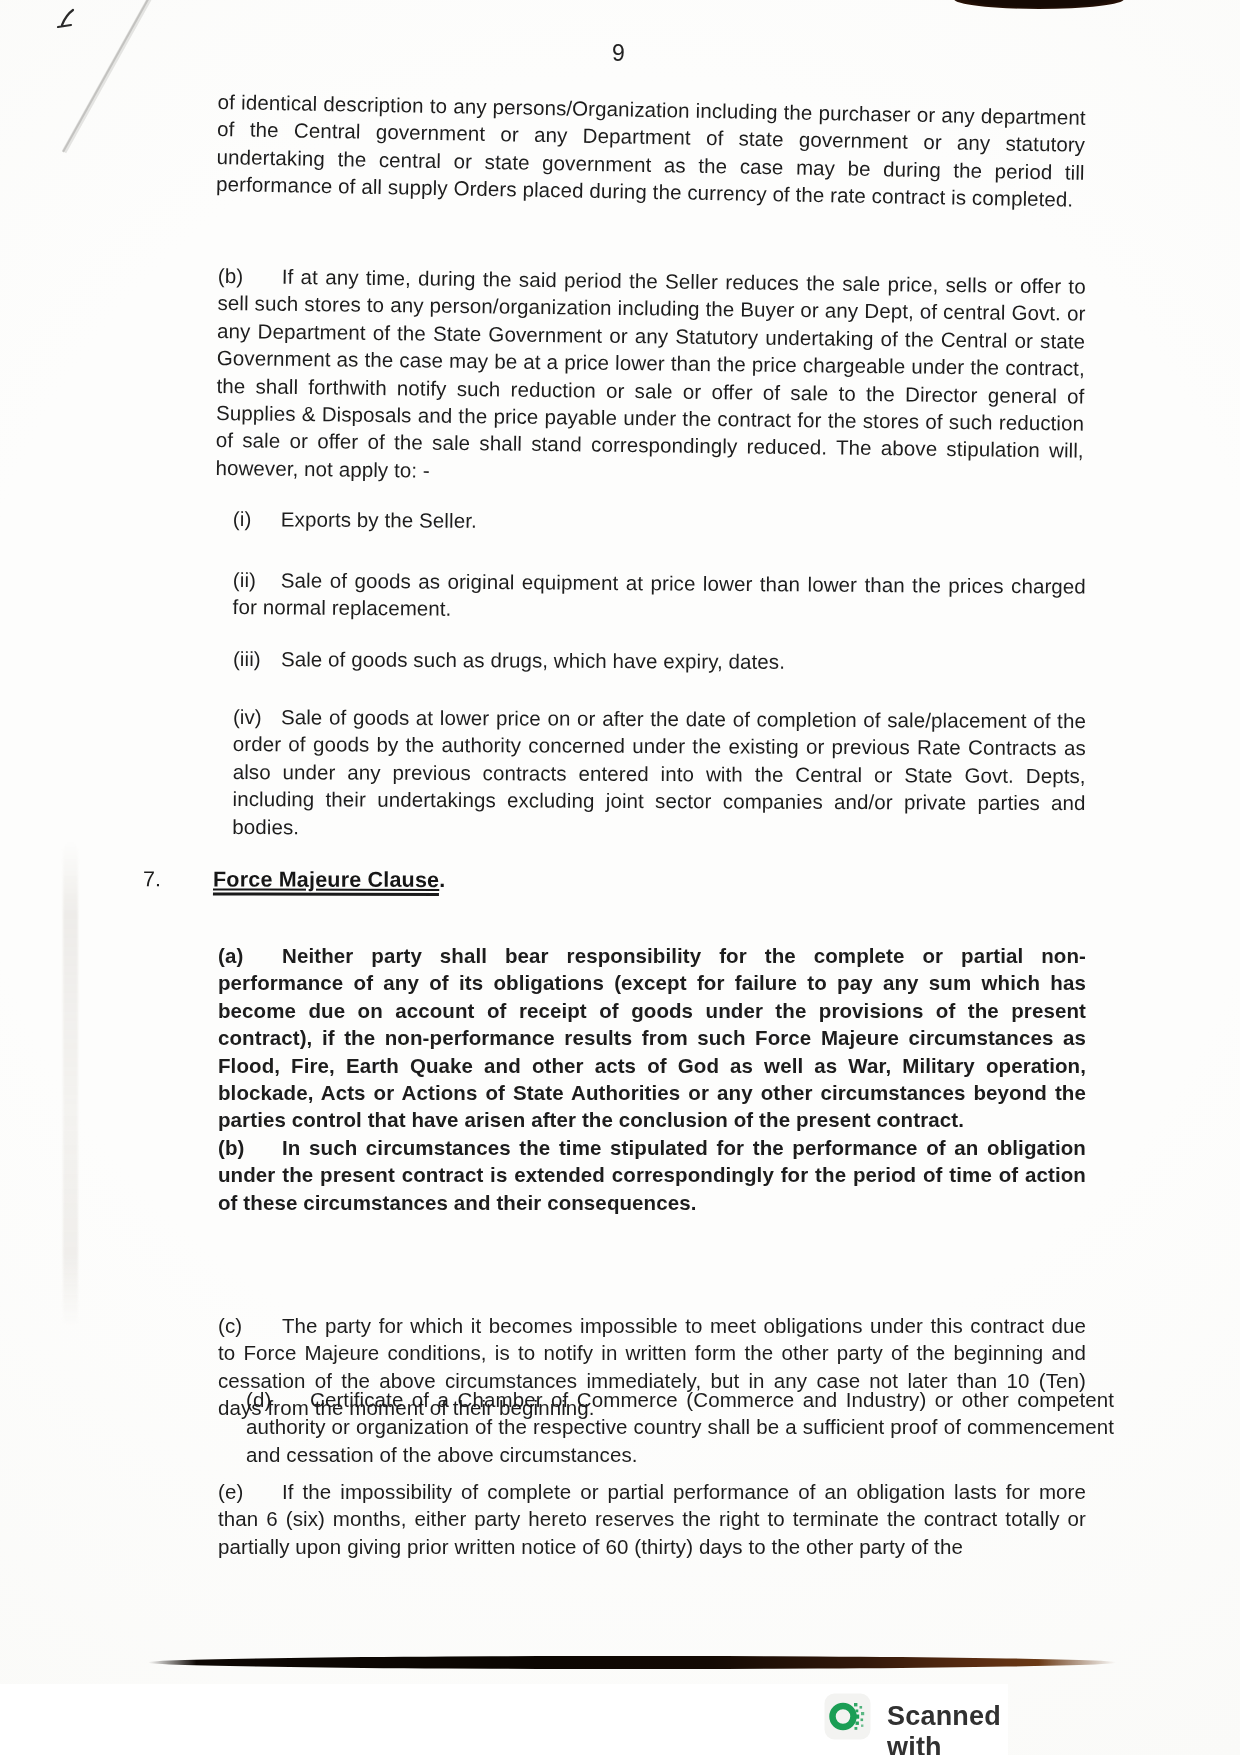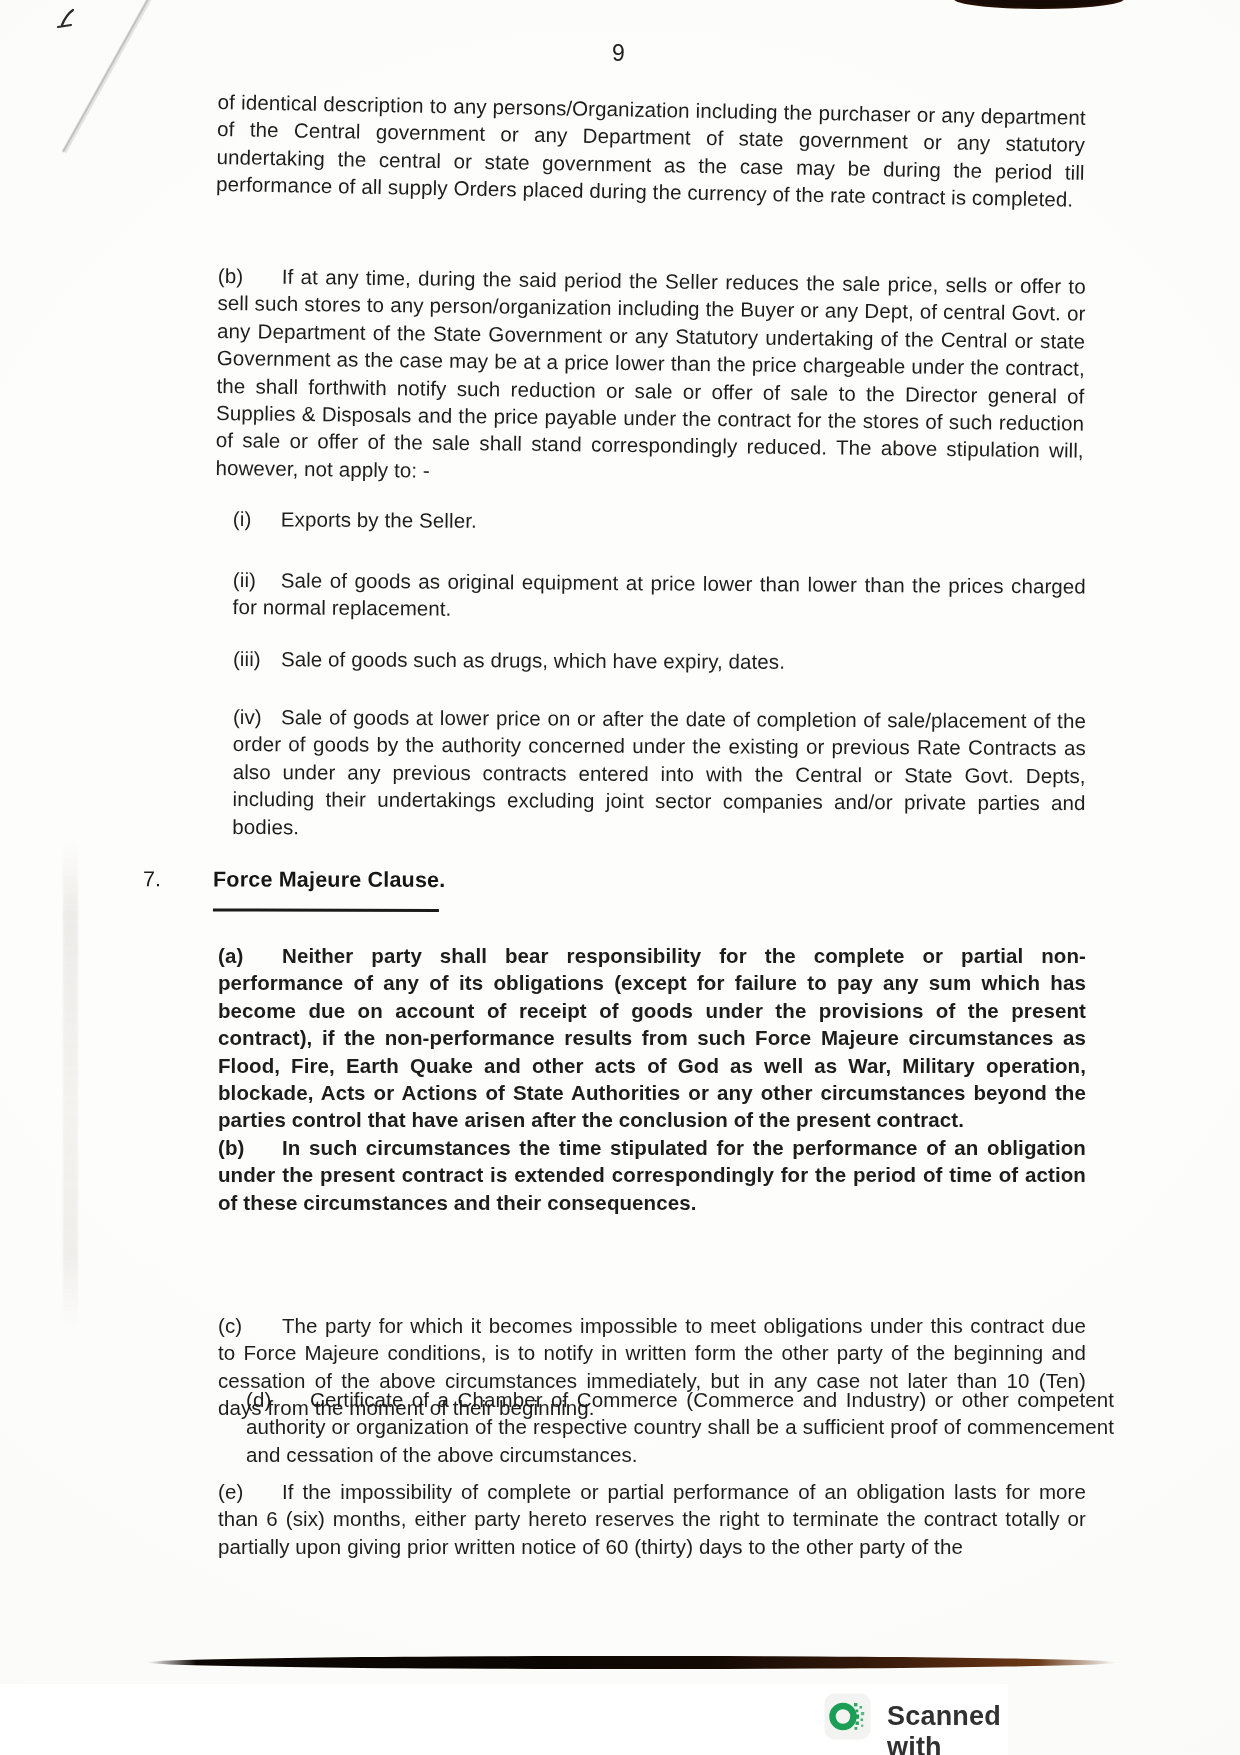--- a/index.html
+++ b/index.html
@@ -58,21 +58,21 @@
   #item-iii{top:645px;transform:rotate(0.3deg);}
   #item-iv{top:703px;transform:rotate(0.28deg);}
   #fm-heading{
     position:absolute;left:213px;top:868px;width:500px;
     font-size:21.5px;font-weight:bold;color:#161616;transform:rotate(0.12deg);
   }
   #fm-heading .sec-num{
     position:absolute;left:-70px;top:0;font-weight:normal;color:#1d1d1d;
   }
   #fm-heading .sec-title{
-    border-bottom:3px solid #1a1a1a;padding-bottom:17px;letter-spacing:.2px;
+    border-bottom:3px solid #1a1a1a;padding-bottom:1px;letter-spacing:.2px;text-decoration:underline;
   }
   #fm-ab{top:942px;font-weight:bold;}
   #fm-ab .second{margin-top:0;}
   #fm-c{top:1312px;}
   #fm-d{top:1386px;margin-left:28px;}
   #fm-e{top:1478px;}
   .para p{margin:0;}
   
   .footer{
     position:absolute;left:0;top:1684px;width:1008px;height:71px;background:#ffffff;

